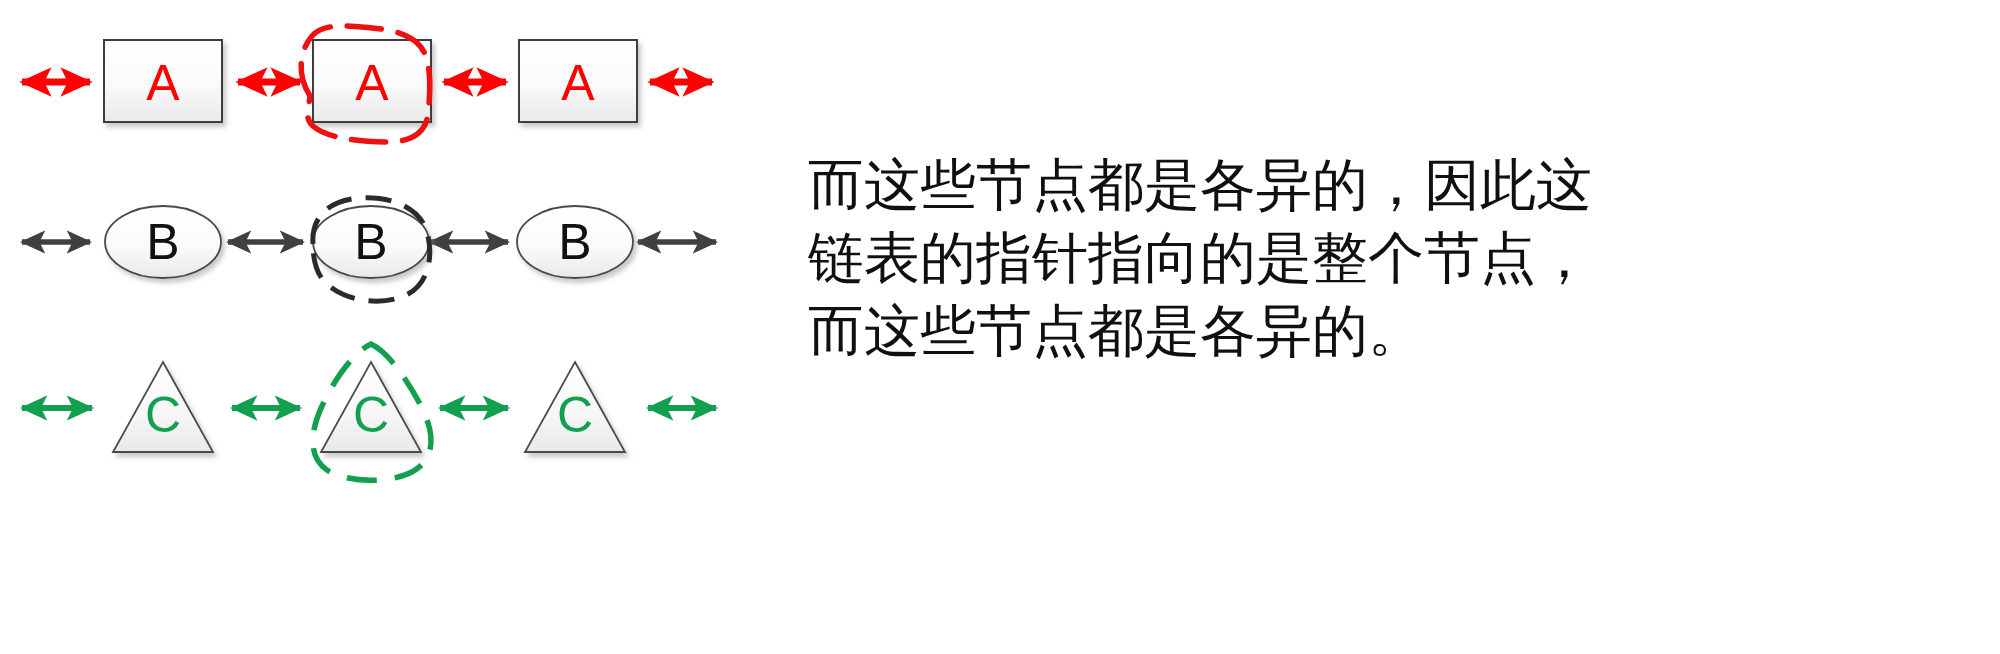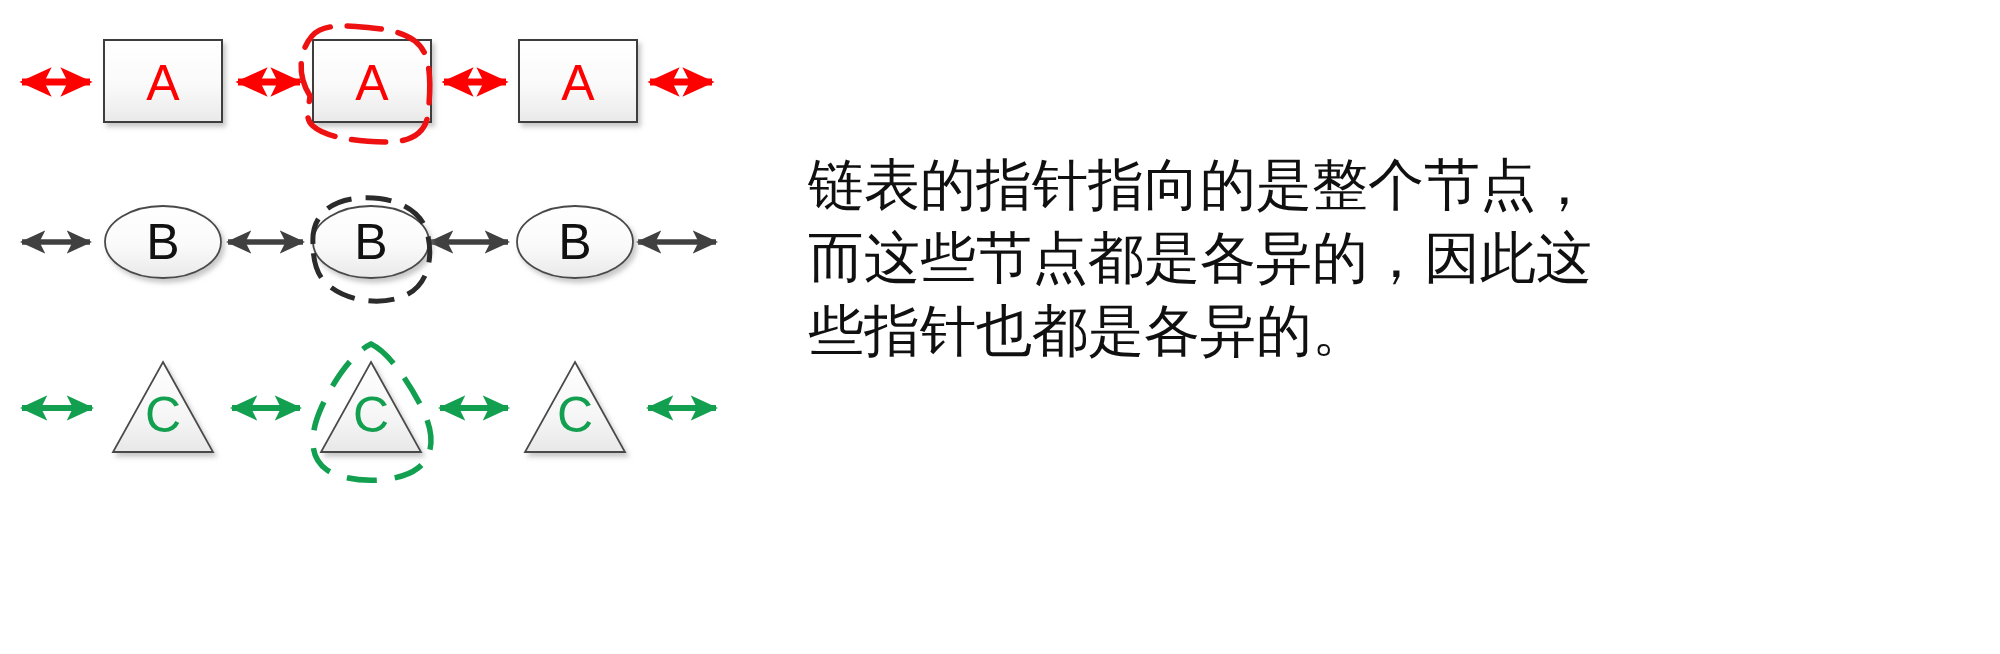--- a/index.html
+++ b/index.html
@@ -190,18 +190,18 @@
       </g>
 
       <g>
         <polygon points="575,362 625,452 525,452" fill="url(#nodeGradTri)" stroke="#4a4a4a" stroke-width="1.8" filter="url(#softShadow)"></polygon>
         <text x="575" y="432" text-anchor="middle" class="node-label" fill="#12A050">C</text>
       </g>
     </g>
   </svg>
 
   <div class="text-block">
+    <span class="text-line">而这些节点都是各异的，因此这</span>
     <span class="text-line">链表的指针指向的是整个节点，</span>
-    <span class="text-line">而这些节点都是各异的，因此这</span>
-    <span class="text-line">些指针也都是各异的。</span>
+    <span class="text-line">而这些节点都是各异的。</span>
   </div>
 
 </div>
 
 </body></html>

